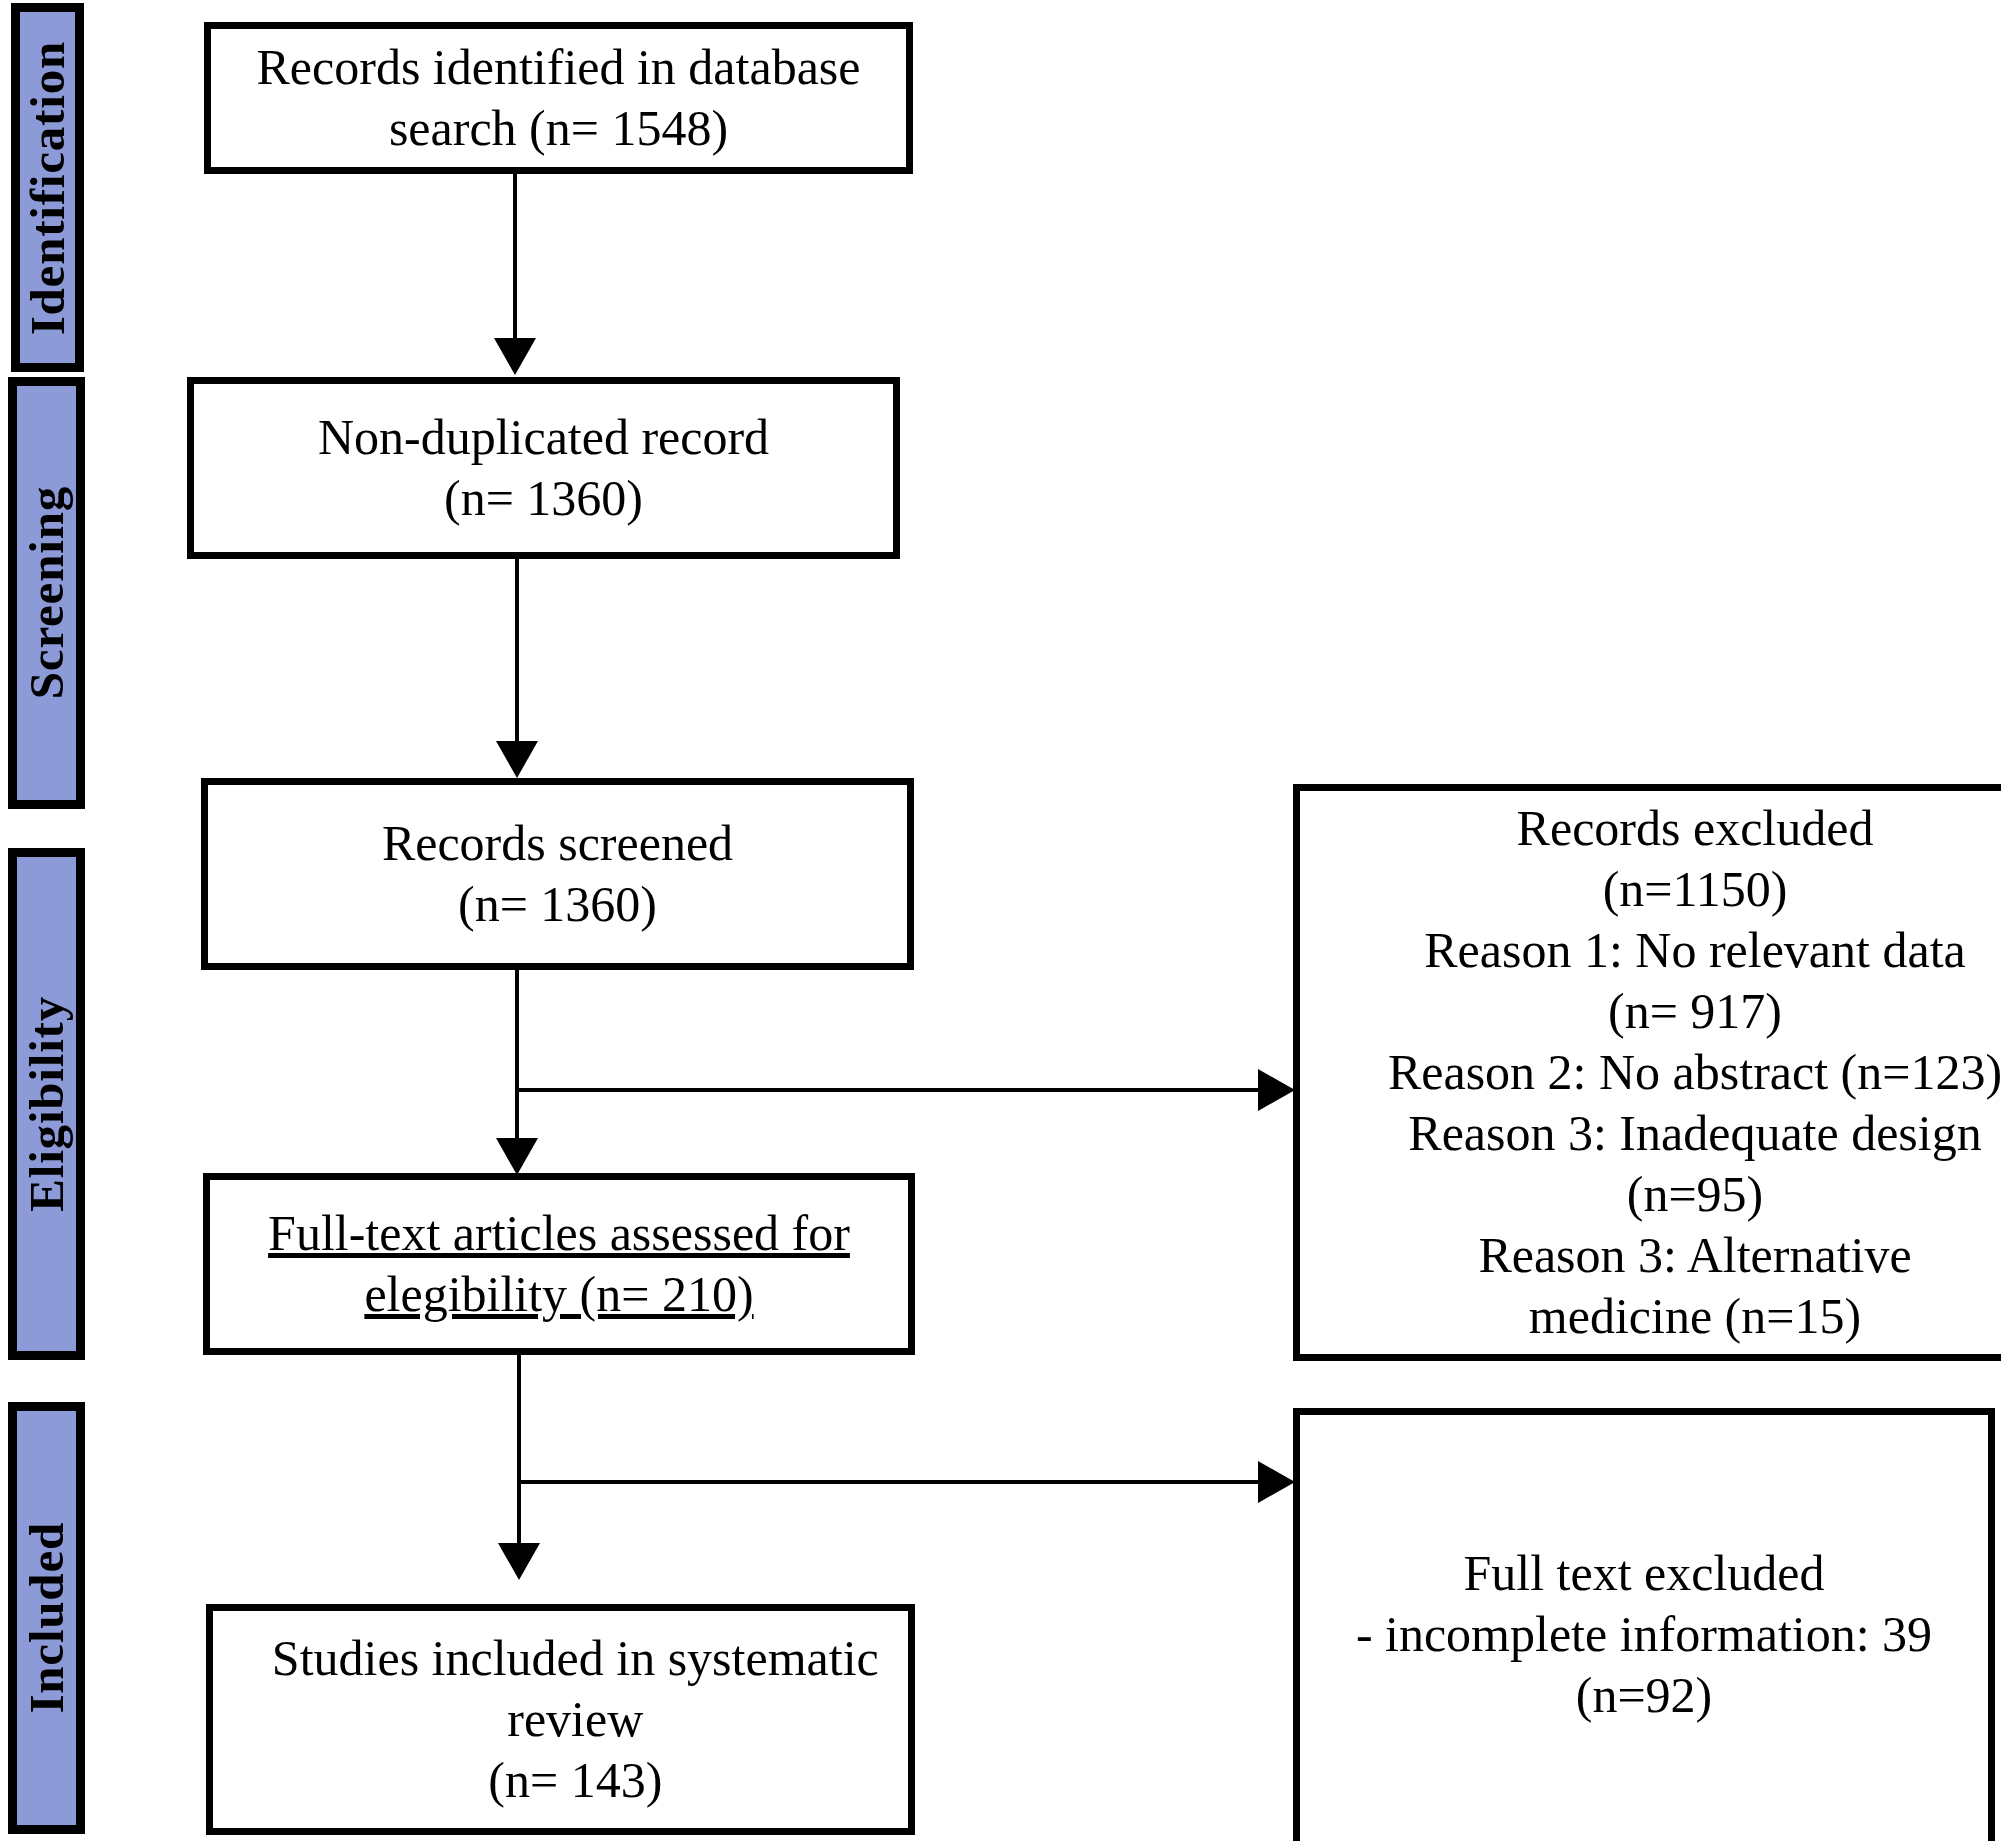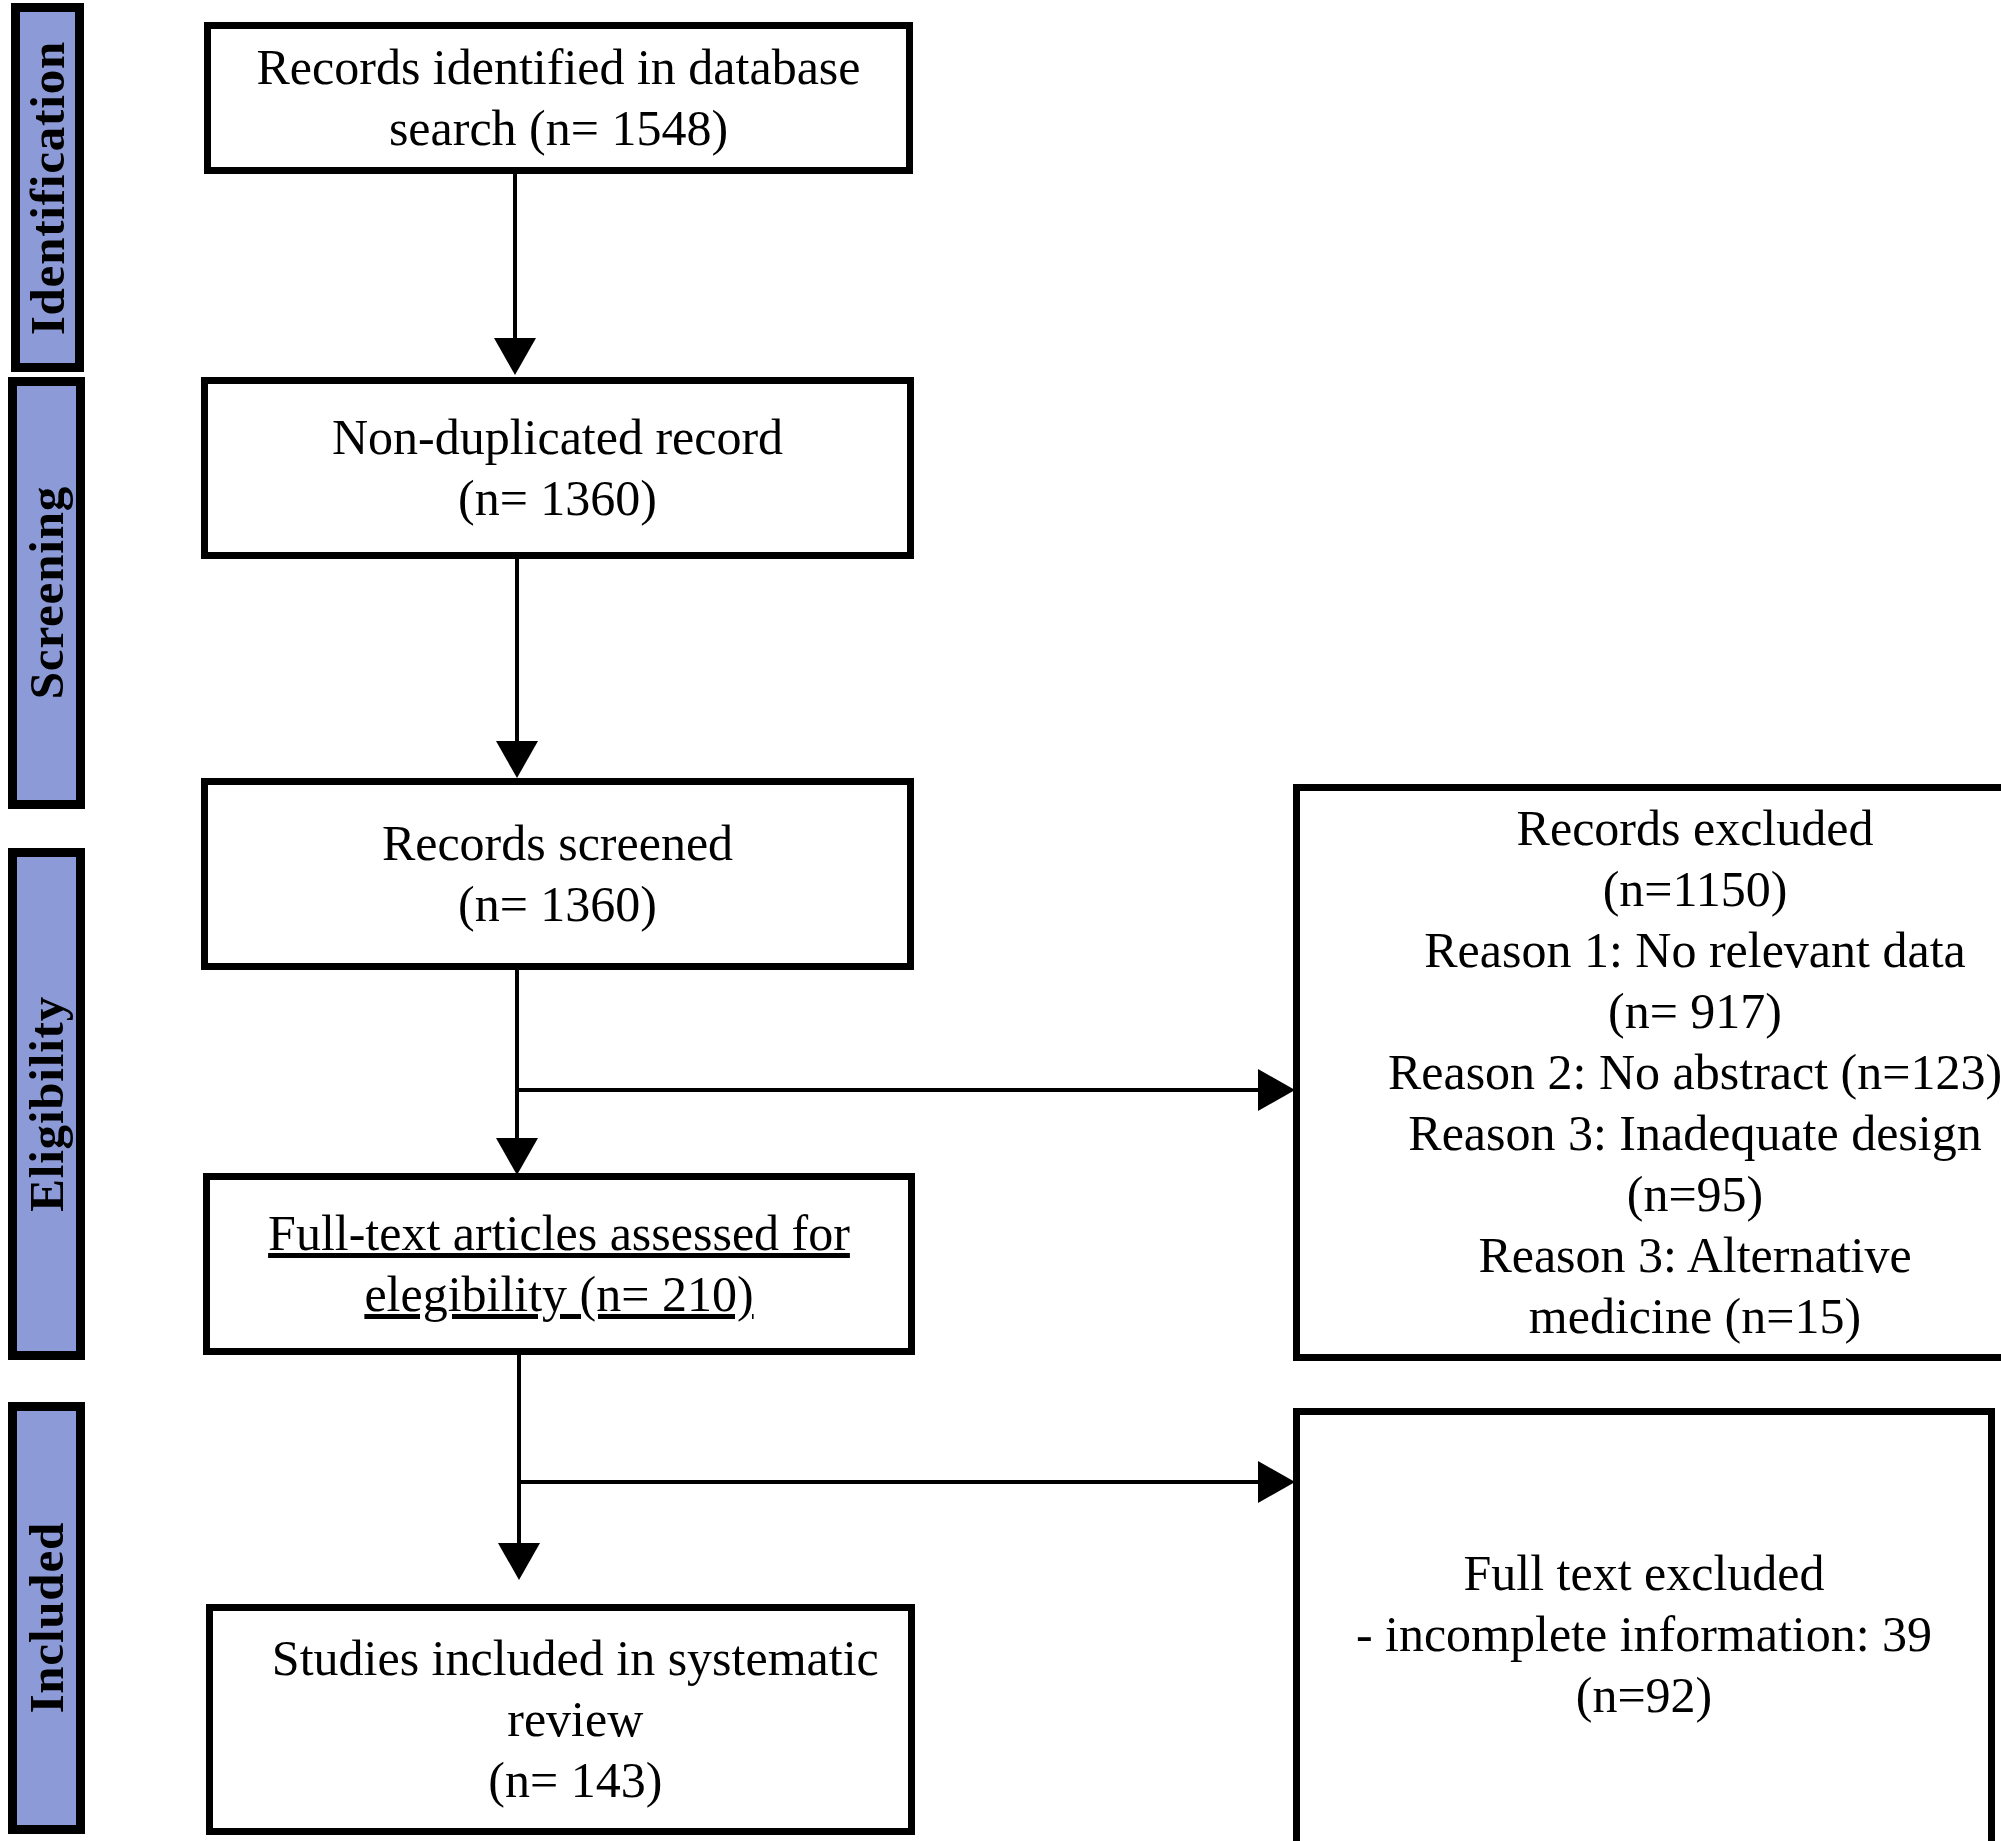--- a/index.html
+++ b/index.html
@@ -111,21 +111,21 @@
   </div>
 
   <div class="flow-box" style="left:204px; top:22.3px; width:709px; height:152px;">
     <div class="line">Records identified in database</div>
     <div class="line">search (n= 1548)</div>
   </div>
 
   <div class="v-line" style="left:513px; top:174px; height:168px;"></div>
   <div class="arrow-down" style="left:494px; top:338px;"></div>
 
-  <div class="flow-box" style="left:201px; top:377px; width:713px; height:182px;">
+  <div class="flow-box" style="left:187px; top:377px; width:713px; height:182px;">
     <div class="line">Non-duplicated record</div>
     <div class="line">(n= 1360)</div>
   </div>
 
   <div class="v-line" style="left:515px; top:559px; height:185px;"></div>
   <div class="arrow-down" style="left:496px; top:741px;"></div>
 
   <div class="flow-box" style="left:201px; top:778px; width:713px; height:192px;justify-content:center;">
     <div class="line">Records screened</div>
     <div class="line">(n= 1360)</div>

